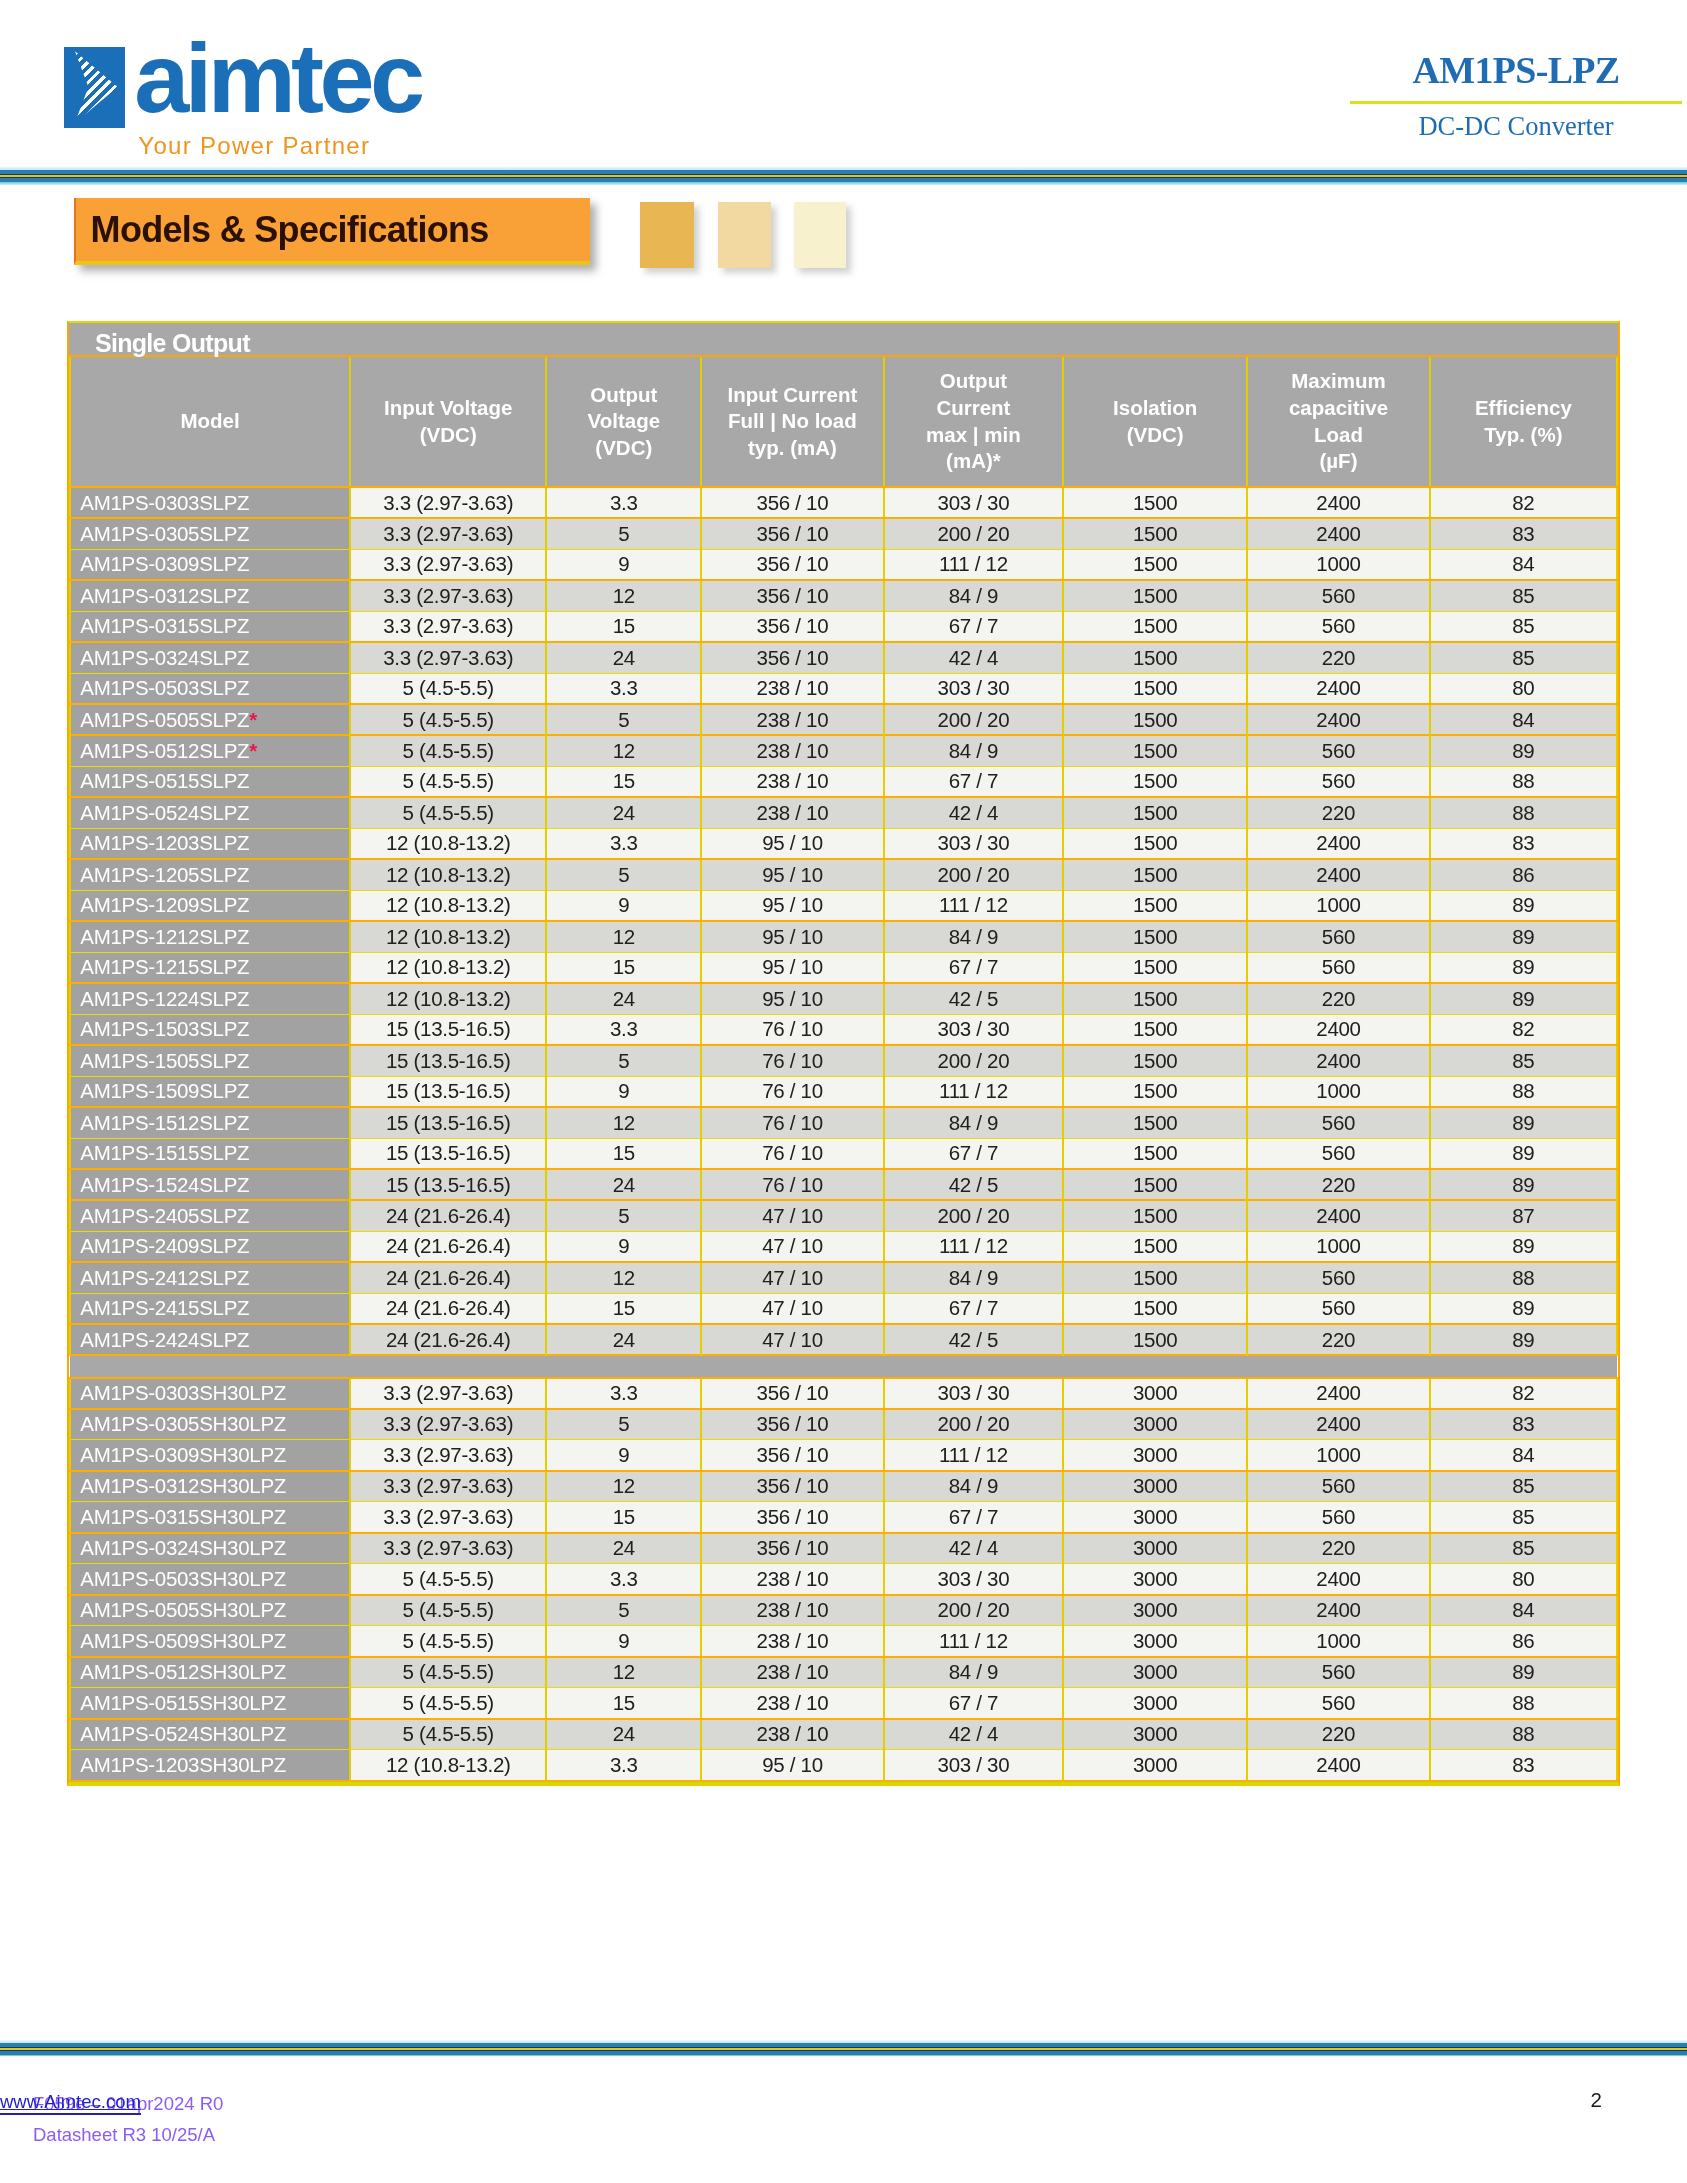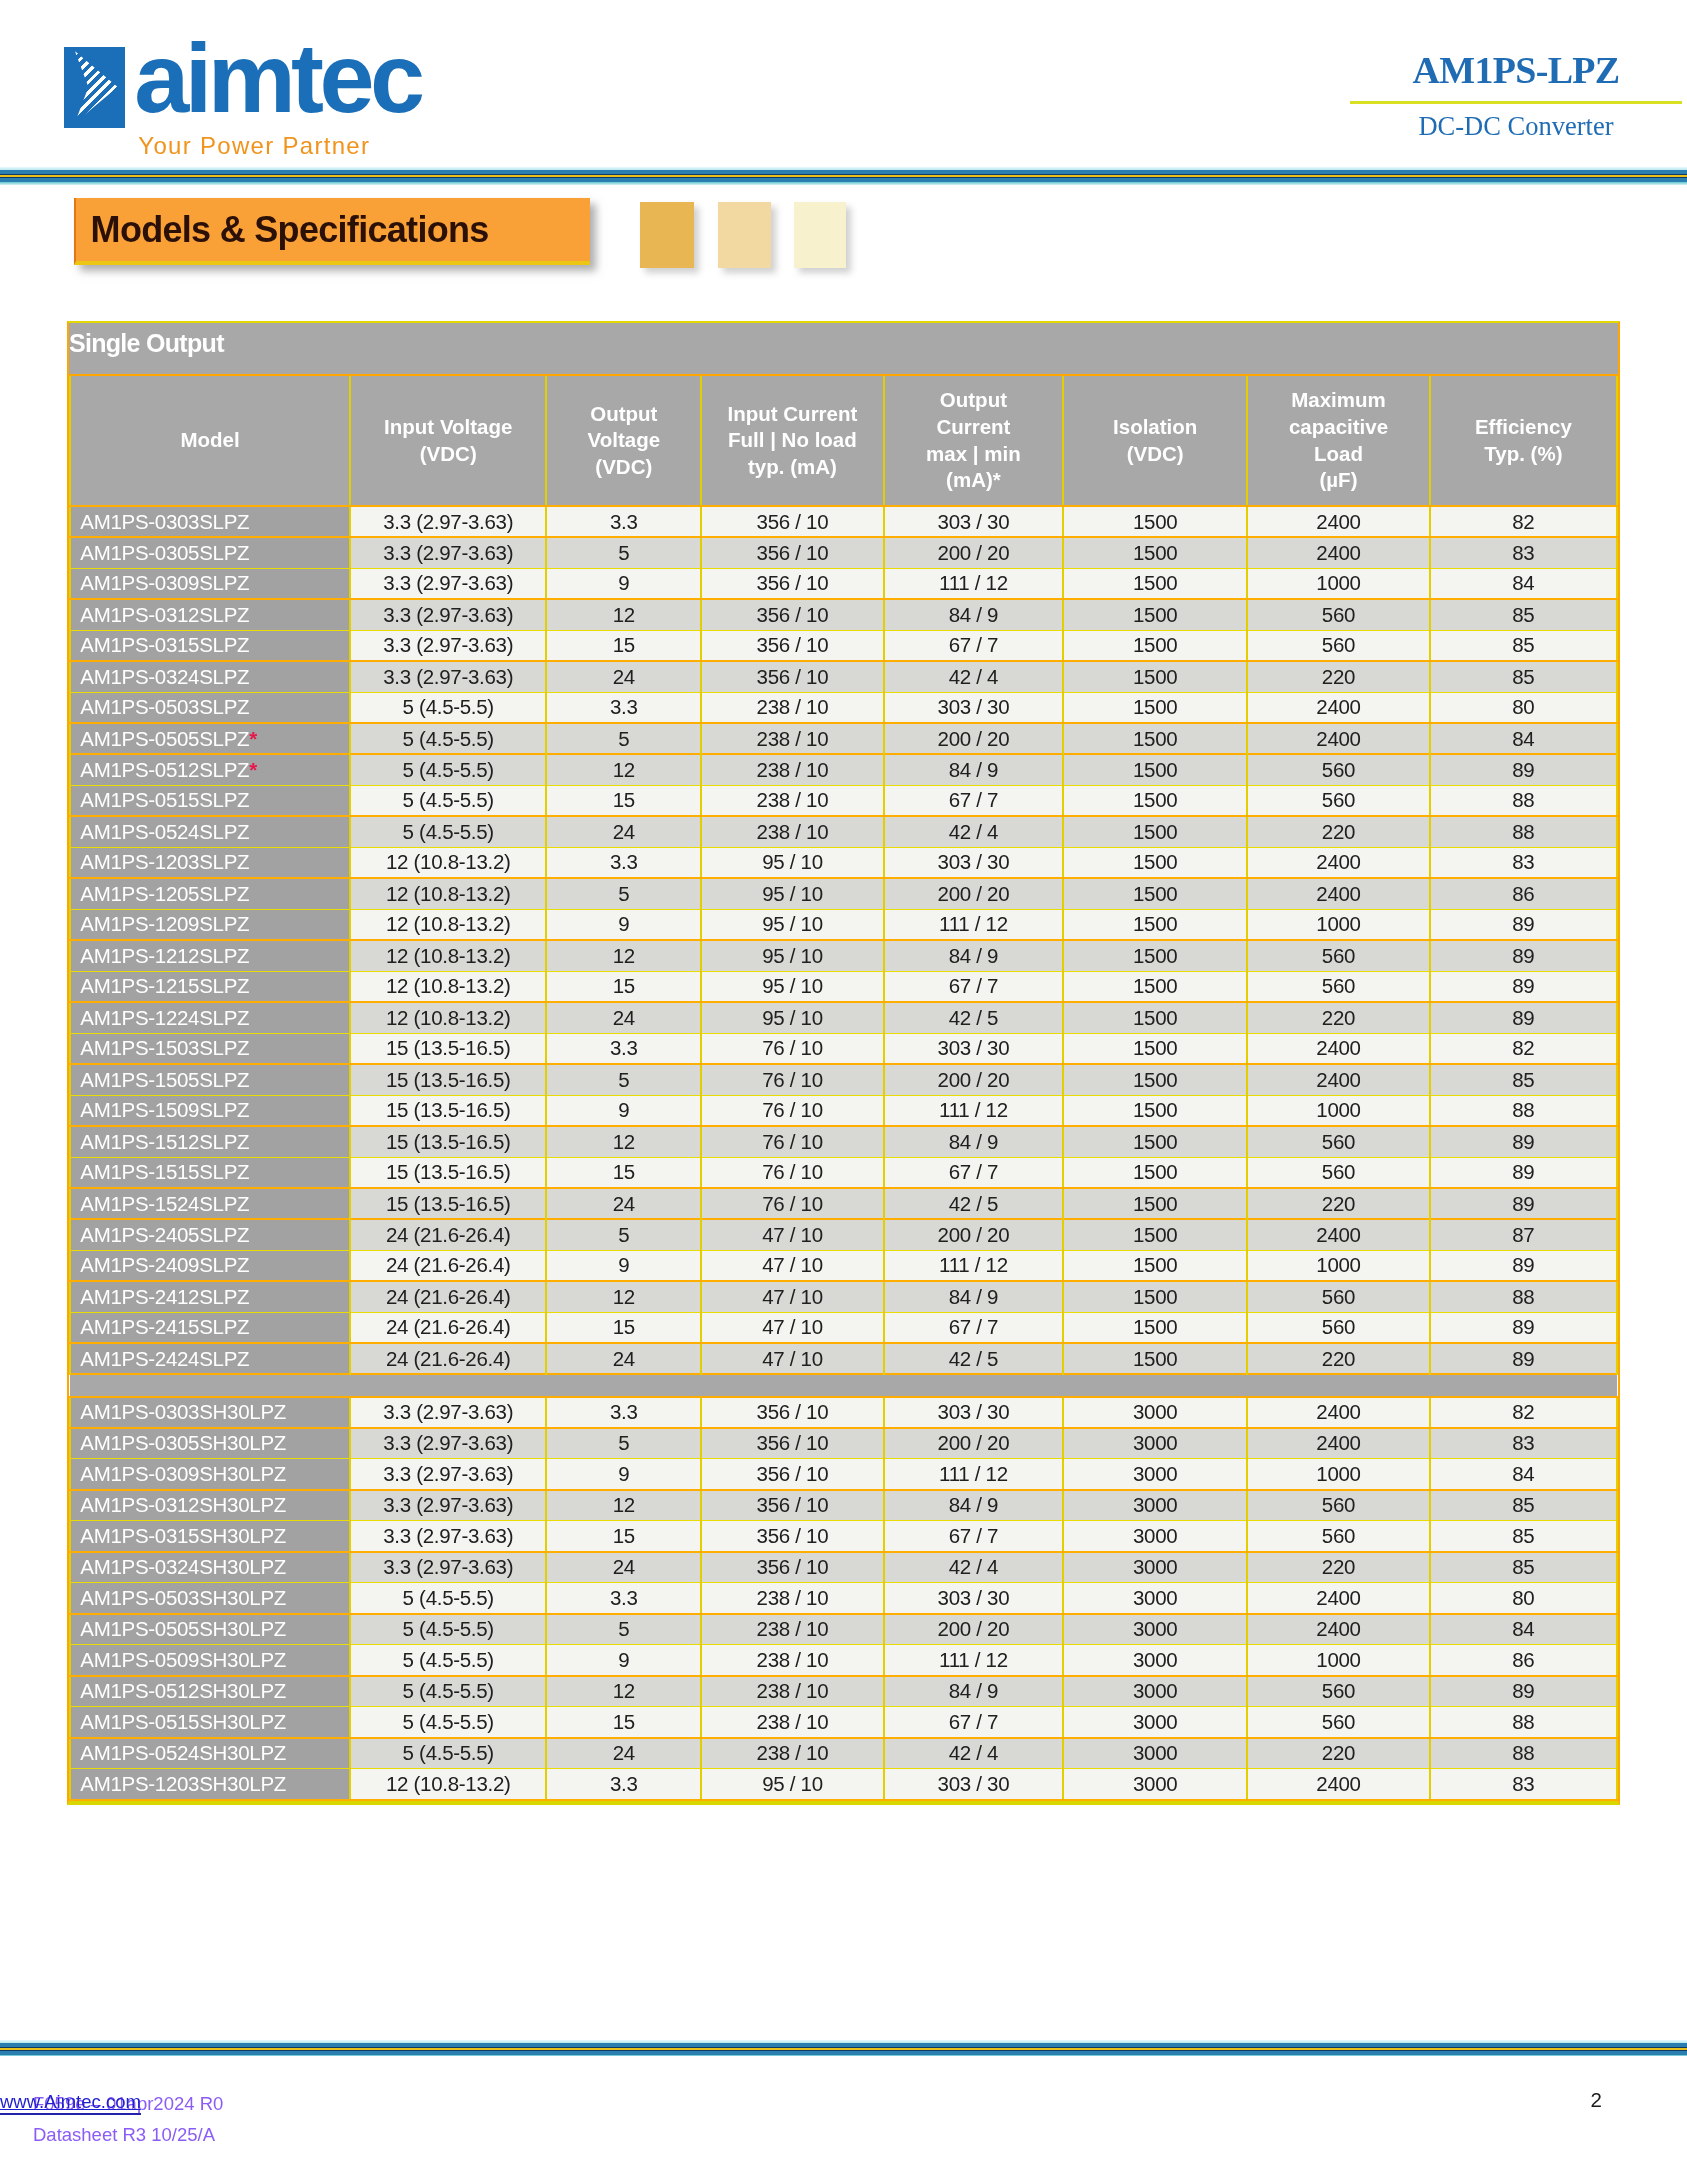--- a/index.html
+++ b/index.html
@@ -45,22 +45,22 @@
   .banner-text { font-size:36px; font-weight:bold; color:#2b1007; padding-left:14.6px; letter-spacing:-0.7px; }
   .deco { position:absolute; top:202px; height:66px; box-shadow:5.3px 5.3px 6.6px rgba(150,150,150,0.45); }
   .deco1 { left:640px;  width:54px; background:#e9b654; }
   .deco2 { left:718px; width:53px; background:#f2d9a2; }
   .deco3 { left:794px; width:52px; background:#f8f1cd; }
 
   
   .table-wrap { position:absolute; left:67px; top:321px; width:1553px;
     border-left:2.6px solid #ffa600; border-right:2.6px solid #ffa600;
     border-top:2.6px solid #e3d800; border-bottom:4.6px solid #d8d800; }
-  .group-title { height:53px; background:#a8a8a8; color:#ffffff; font-size:25px; font-weight:bold;
-    line-height:41px; padding-left:0; border-bottom:2px solid #ffa600; letter-spacing:-0.7px; }
+  .group-title { height:34px; background:#a8a8a8; color:#ffffff; font-size:25px; font-weight:bold;
+    line-height:41px; padding-left:26px; border-bottom:2px solid #ffa600; letter-spacing:-0.7px; }
   table.models { width:100%; border-collapse:collapse; table-layout:fixed; }
   table.models th {
     background:#a8a8a8; color:#ffffff; font-size:20.5px; font-weight:bold;
     height:130px; vertical-align:middle; text-align:center; white-space:pre-line; line-height:1.3;
     border-left:2px solid #e3cf00; border-right:2px solid #e3cf00; border-bottom:2.6px solid #ffae00;
   }
   table.models td {
     height:31px; font-size:20.5px; text-align:center; color:#202020; letter-spacing:-0.3px;
     border-left:2px solid #e3cf00; border-right:2px solid #e3cf00;
     overflow:hidden; white-space:nowrap;

